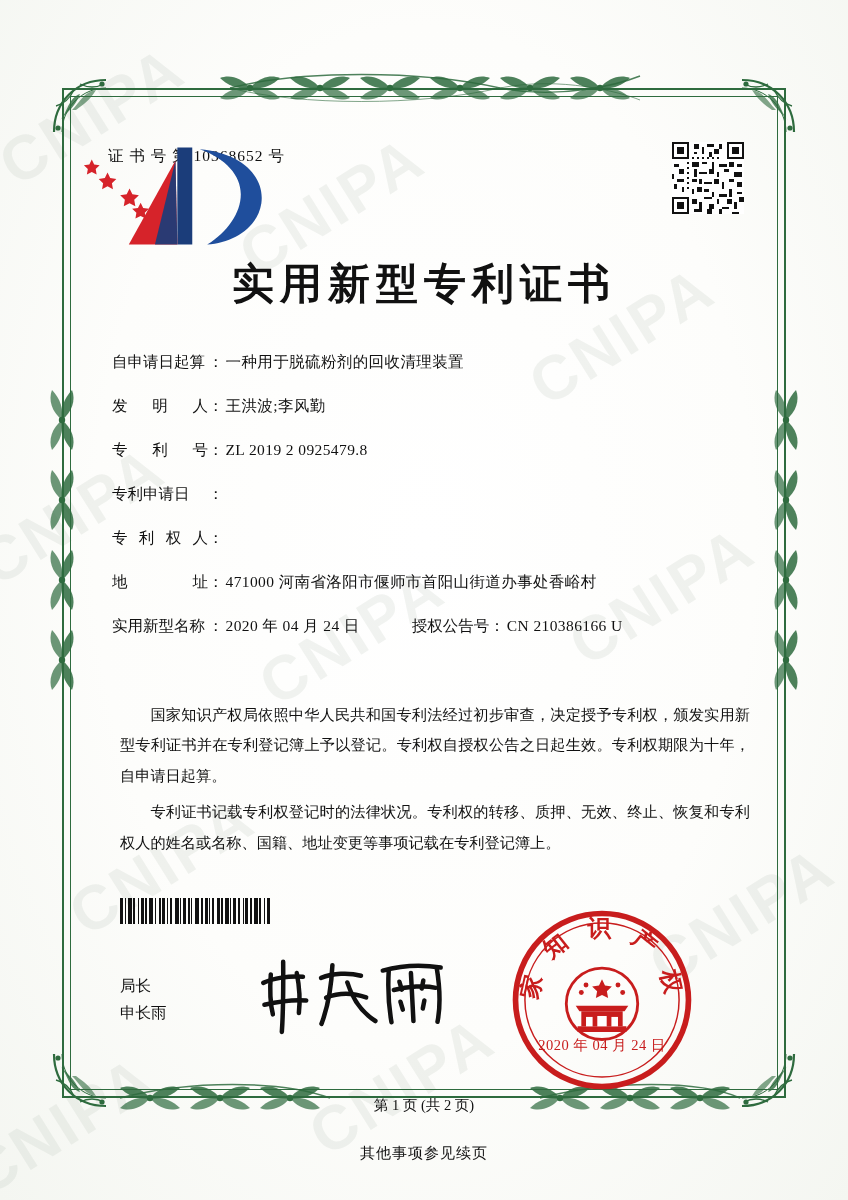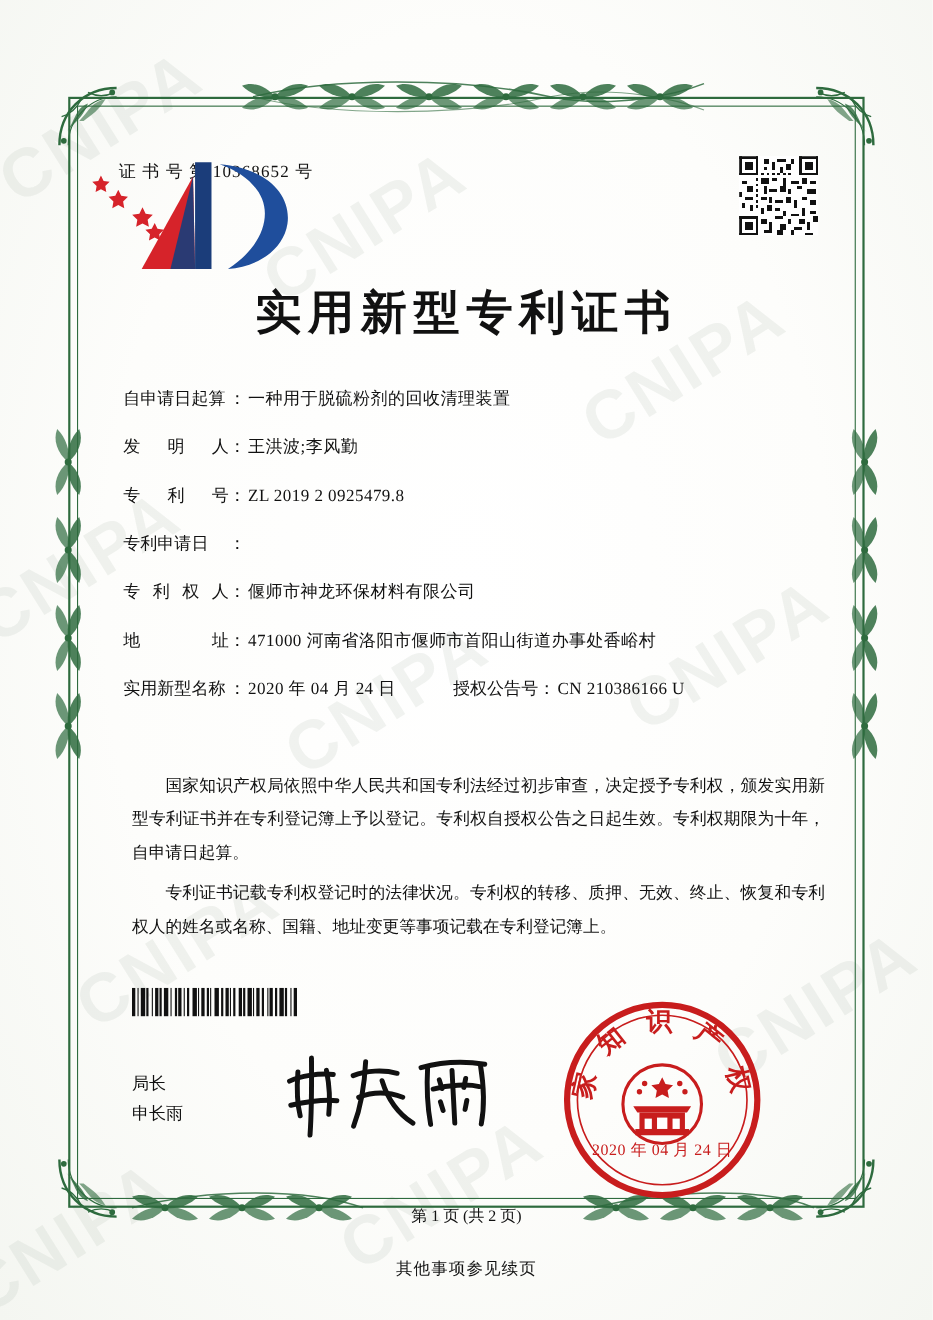--- a/index.html
+++ b/index.html
@@ -466,21 +466,20 @@
     </div>
 
     <div class="field-row">
       <span class="field-label spread">
           <span>专</span>
           <span>利</span>
           <span>权</span>
           <span>人</span>
         </span>
       <span class="field-colon">：</span>
-      <span class="field-value">偃师市神龙环保材料有限公司</span>
     </div>
 
     <div class="field-row">
       <span class="field-label spread">
           <span>地</span>
           <span>址</span>
         </span>
       <span class="field-colon">：</span>
       <span class="field-value">471000 河南省洛阳市偃师市首阳山街道办事处香峪村</span>
     </div>

